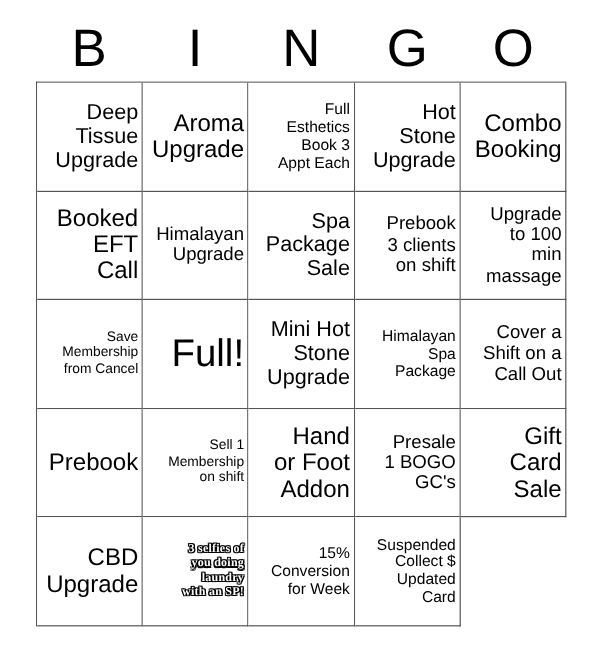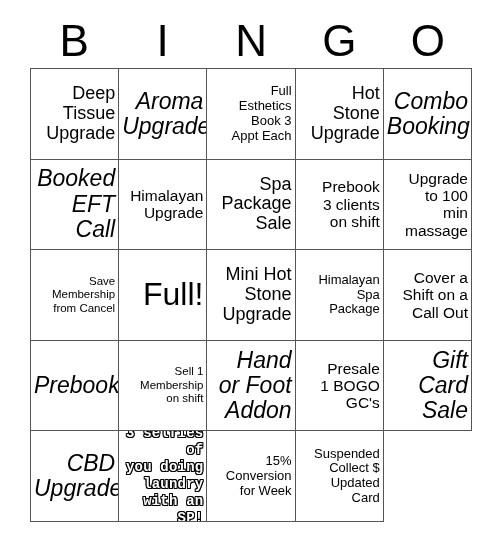--- a/index.html
+++ b/index.html
@@ -83,28 +83,28 @@
     line-height: 1.08;
     white-space: pre-line;
     word-break: normal;
   }
 
   
   .fs-xs   { font-size: 11.5px; line-height: 1.18; }
   .fs-sm   { font-size: 13px;   line-height: 1.14; }
   .fs-md   { font-size: 15.5px; line-height: 1.12; }
   .fs-lg   { font-size: 18px;   line-height: 1.10; }
-  .fs-xl   { font-size: 23px; line-height: 1.10; font-style: italic; }
+  .fs-xl   { font-size: 20px; line-height: 1.10; }
   .fs-free { font-size: 32px;   line-height: 1.05; }
 
   
   .cell-outline .cell-text {
-    font-family: Liberation Mono, monospace;
+    font-family: Liberation Serif, serif;
     font-weight: 700;
-    font-size: 14px;
+    font-size: 10px;
     line-height: 1.22;
     letter-spacing: 0.2px;
     color: #ffffff;
     text-shadow:
       -1px -1px 0 #000, 0 -1px 0 #000, 1px -1px 0 #000,
       -1px  0   0 #000,               1px  0   0 #000,
       -1px  1px 0 #000, 0  1px 0 #000, 1px  1px 0 #000;
   }
 </style>
 </head>

